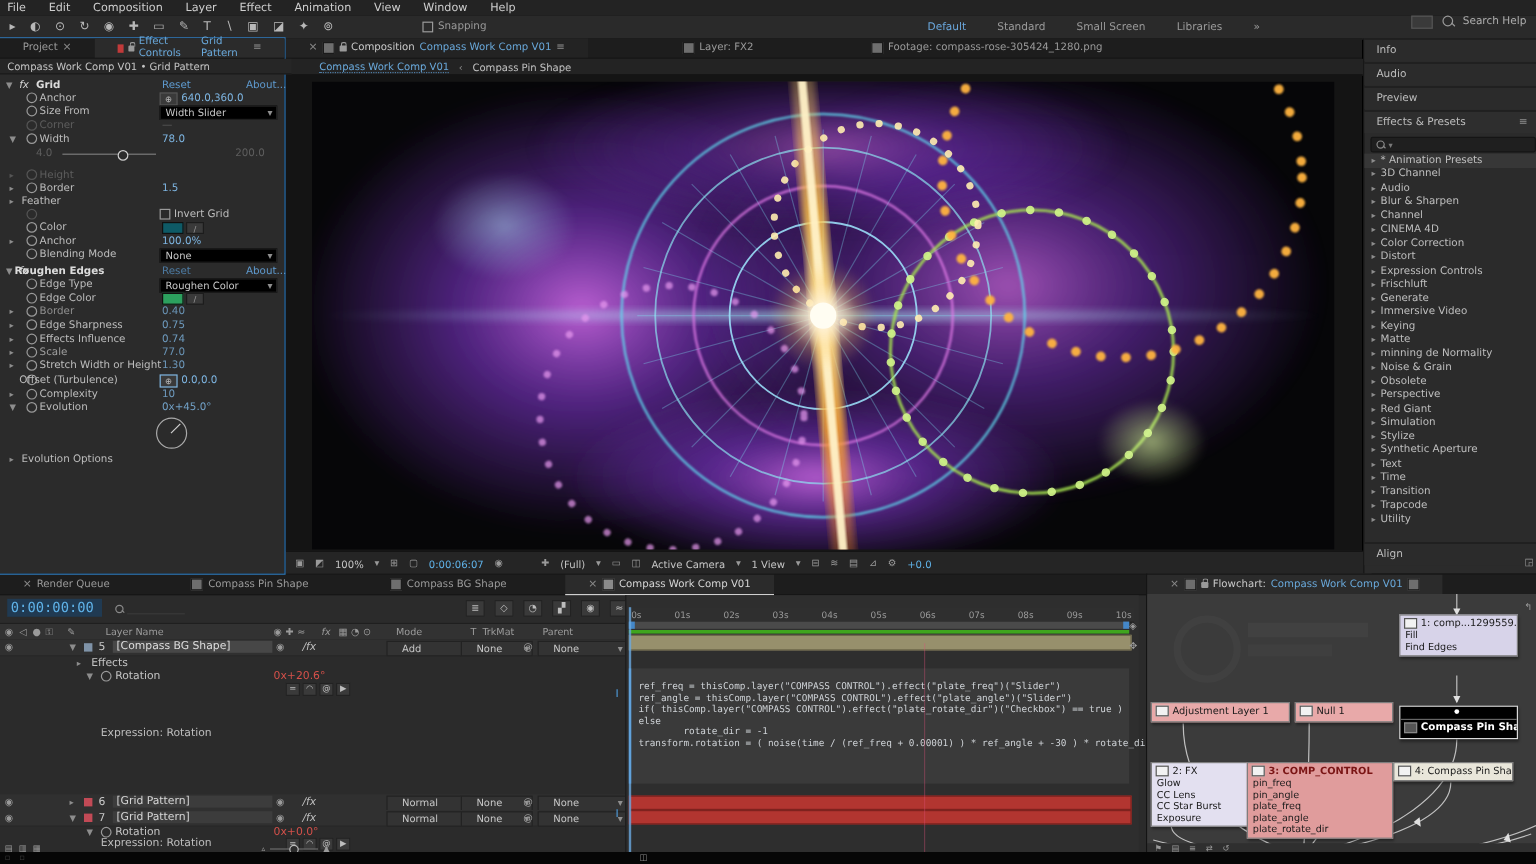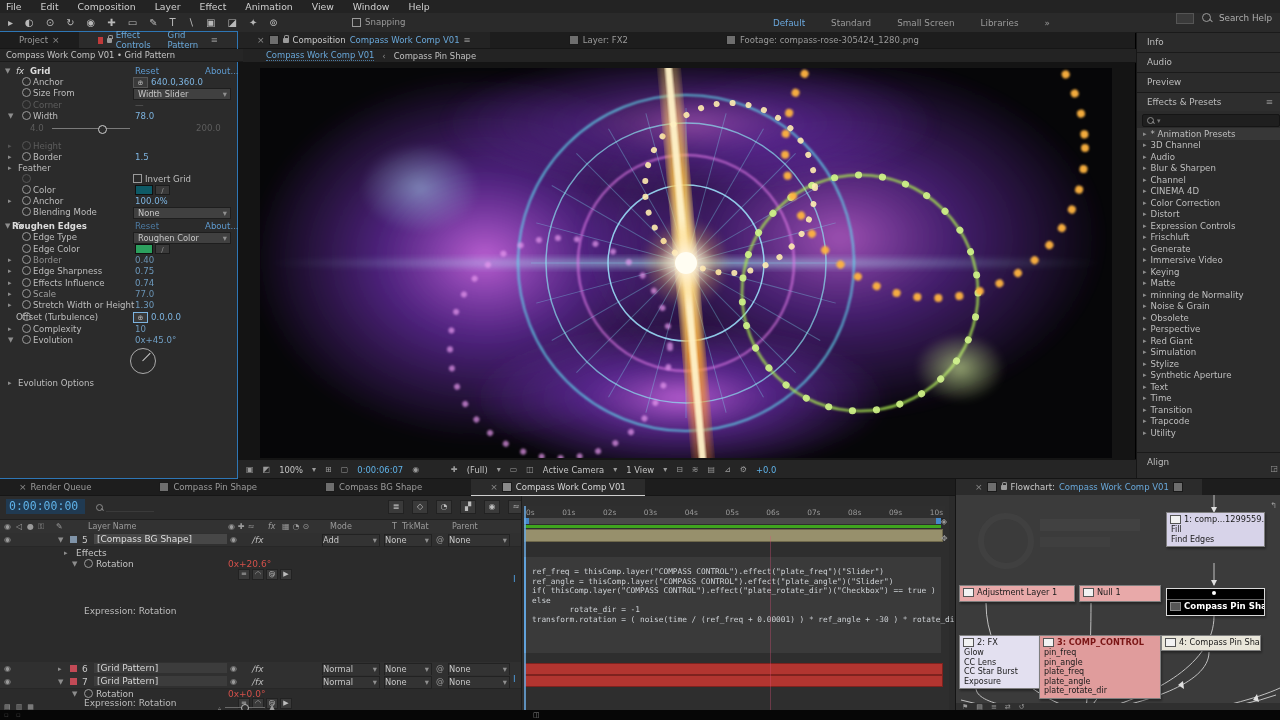--- a/index.html
+++ b/index.html
@@ -19,38 +19,38 @@
   .lock::before{content:"";position:absolute;top:-3px;left:1px;width:3px;height:3px;
       border:1px solid #9a9a9a;border-bottom:none;border-radius:2px 2px 0 0}
   .reddot{width:7px;height:7px;background:#c13a3a;display:inline-block}
   
   .fxrow{position:absolute;left:0;width:100%;height:11px;font-size:8.6px;color:#bdbdbd}
   .fxrow span{position:absolute;top:0;line-height:11px;white-space:nowrap}
   .tw{color:#8d8d8d;font-size:7px}
   .sw{width:7px;height:7px;border:1px solid #9a9a9a;border-radius:50%;display:inline-block;position:absolute;top:2px}
   .val{color:#7db4e0}
   .dis{color:#5d5d5d}
-  .ddl{position:absolute;left:133px;top:0;width:92px;height:10px;background:#404040;border:1px solid #1e1e1e;
+  .ddl{position:absolute;left:133px;top:0;width:92px;height:10px;background:#000000;border:1px solid #1e1e1e;
        color:#c7c7c7;font-size:8.3px;line-height:10px;padding-left:4px}
   .ddl .car{position:absolute;right:3px;top:0;color:#8f8f8f}
   .swatch{position:absolute;left:135px;top:2px;width:16px;height:8px;border:1px solid #111}
   .eyed{position:absolute;left:155px;top:2px;width:13px;height:8px;background:#3a3a3a;border:1px solid #1c1c1c;
         color:#9a9a9a;font-size:7px;line-height:8px;text-align:center}
   .cbx{position:absolute;width:7px;height:7px;border:1px solid #9a9a9a;top:1px;background:#2b2b2b}
   .link{color:#5f9bd0}
   
   .rp-h{position:absolute;left:0;right:0;height:18px;border-top:1px solid #1a1a1a;color:#bdbdbd;
         font-size:8.8px;line-height:18px;padding-left:10px;background:#2b2b2b}
   .fxp-item{height:11.5px;display:flex;align-items:center;gap:4px;padding-left:6px;color:#bfbfbf;font-size:8.6px;white-space:nowrap}
   .fxp-item:first-child{background:#373737}
   
   .tl-row{position:absolute;left:0;width:521px;height:13px;background:#303030;border-bottom:1px solid #272727}
   .tl-prow{position:absolute;left:0;width:521px;height:11px}
   .sel{position:absolute;height:11px;background:#333;border:1px solid #222;color:#c7c7c7;
-       font-size:8.3px;line-height:10px;padding-left:0}
+       font-size:8.3px;line-height:10px;padding-left:12px}
   .sel .car{position:absolute;right:2px;top:0;color:#8f8f8f}
   .gl{color:#9a9a9a;font-size:8px}
   .redval{color:#d4504a}
   .eicn{display:inline-block;width:10px;height:9px;background:#3a3a3a;border:1px solid #222;color:#bdbdbd;
         font-size:7px;line-height:9px;text-align:center;margin-right:2px}
   .code{font-family:"DejaVu Sans Mono",monospace;font-size:7.8px;color:#ced2d6;white-space:pre;line-height:9.6px}
   
   .fc-node{position:absolute;border:1px solid #7e7e7e;font-size:8px;color:#1a1a1a;box-shadow:1px 2px 2px rgba(0,0,0,.35)}
   .fc-title{display:flex;align-items:center;gap:3px;padding:1px 3px;font-size:8.2px;white-space:nowrap;overflow:hidden}
   .fc-chip{width:9px;height:7px;background:#f2f2f2;border:1px solid #555;flex:0 0 auto}

